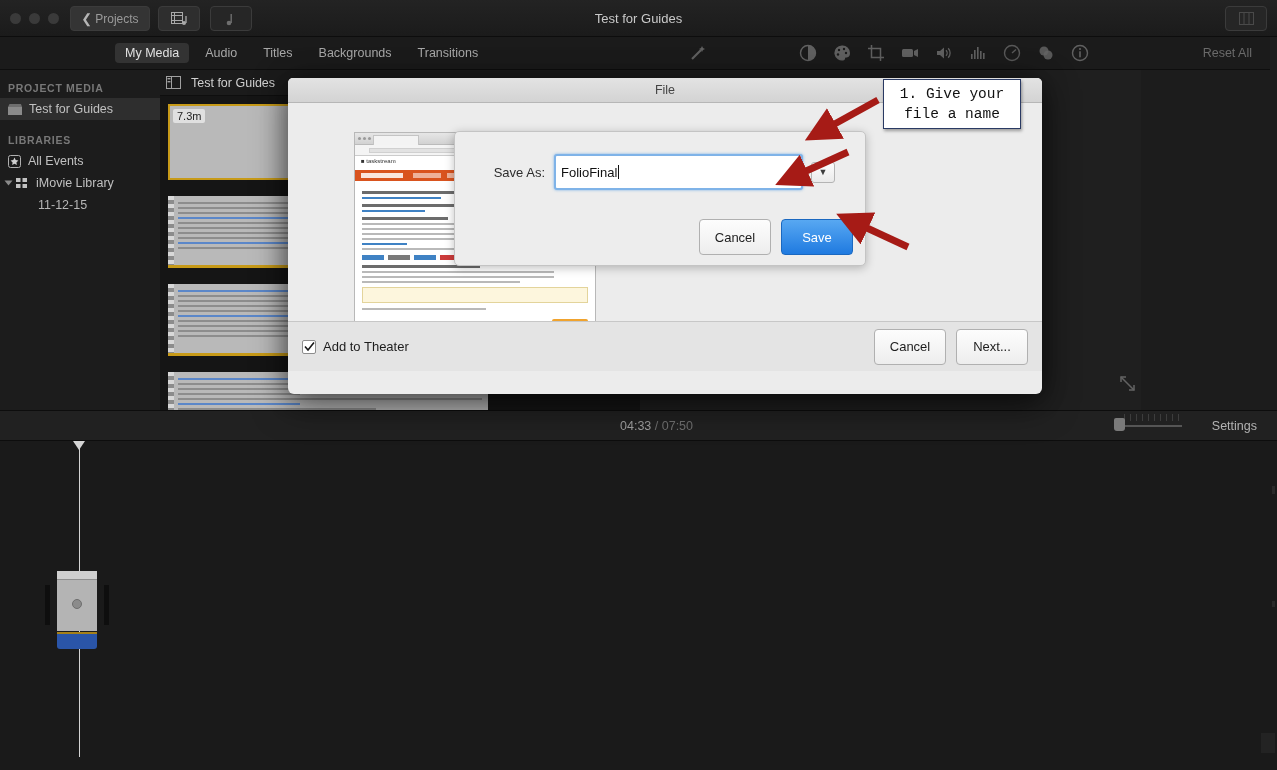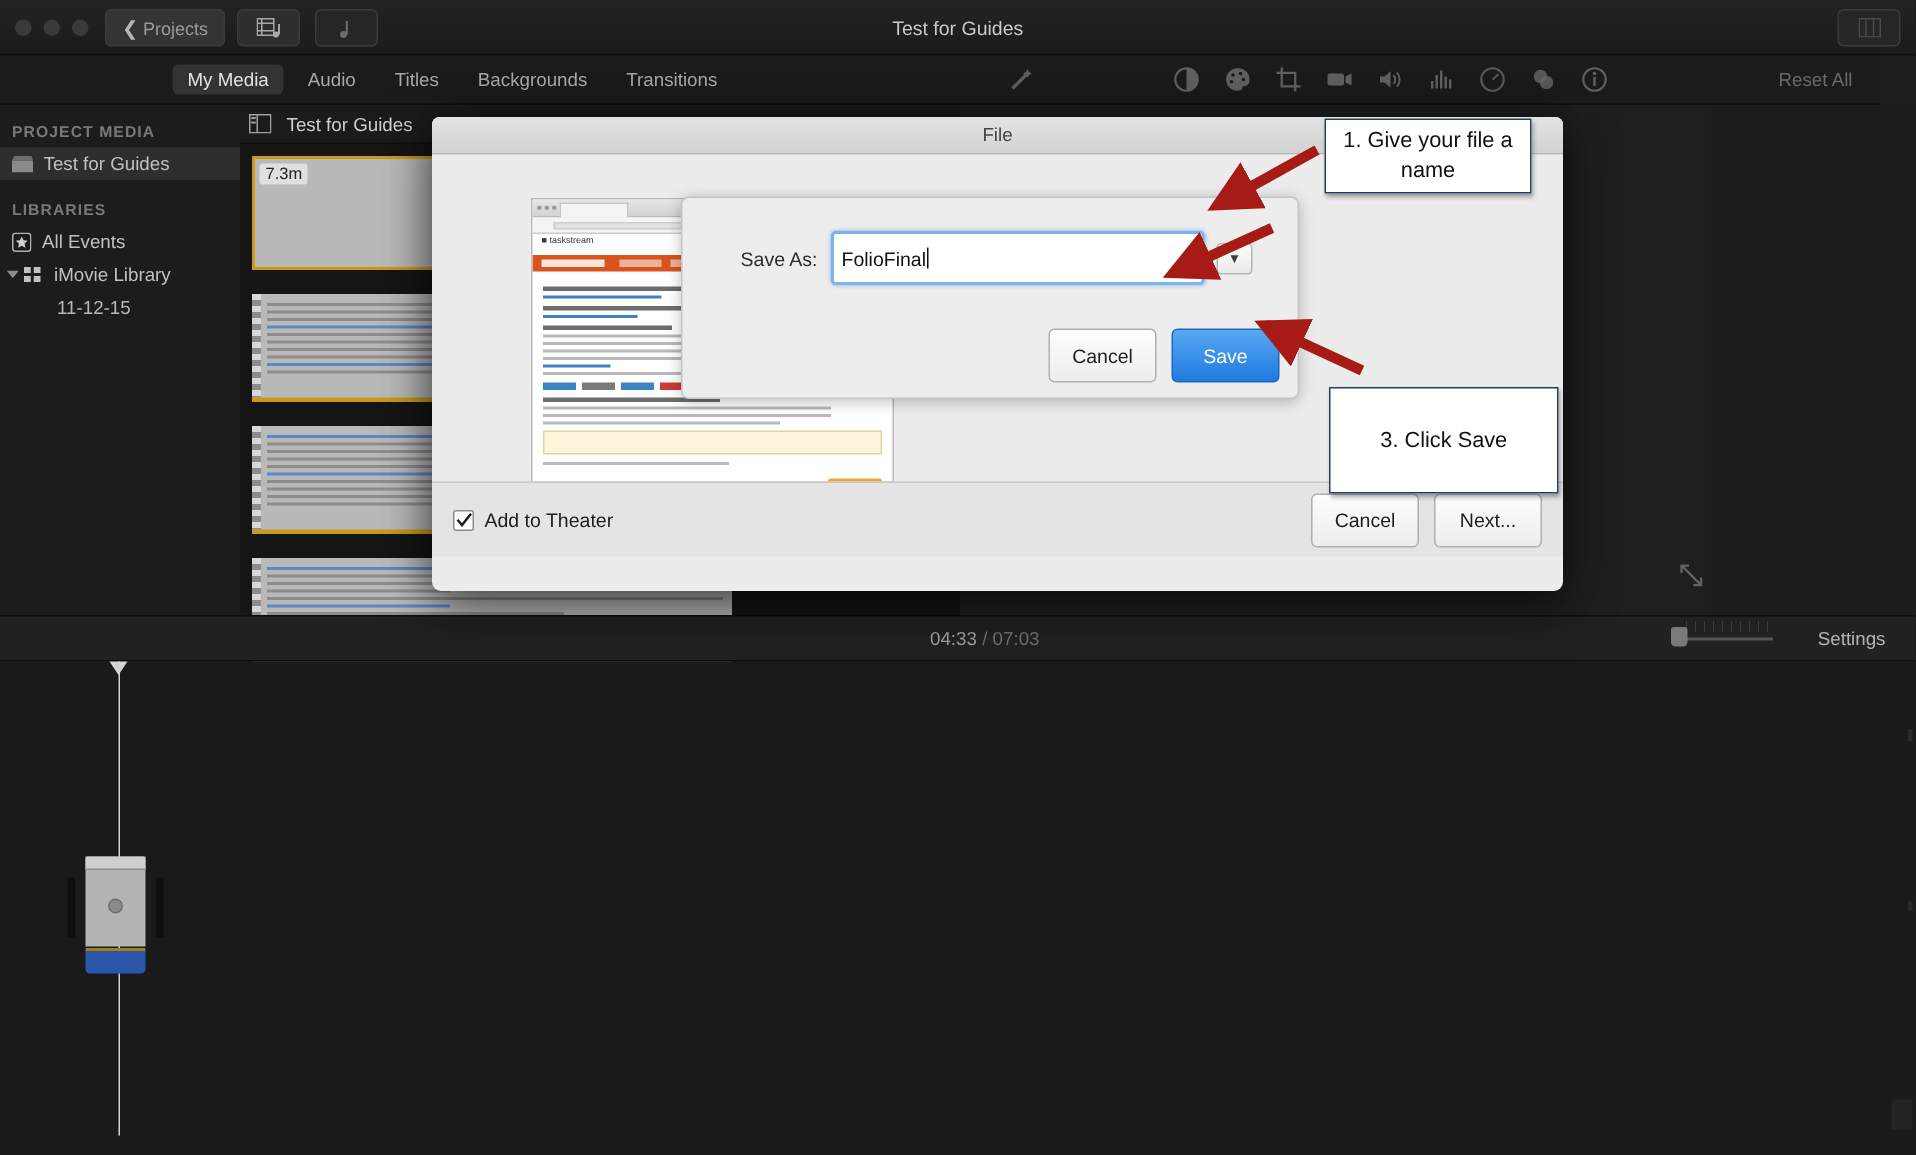--- a/index.html
+++ b/index.html
@@ -40,21 +40,21 @@
   .tabstrip {
     position:absolute; left:0; top:37px; width:640px; height:33px;
     background:#1b1b1b; border-bottom:1px solid #0e0e0e;
     display:flex; align-items:center; padding-left:115px; gap:6px;
   }
   .tab { font-size:12.5px; color:#a8a8a8; padding:3px 10px; border-radius:4px; }
   .tab.active { background:#333; color:#e2e2e2; }
 
   
   .inspector {
-    position:absolute; left:616px; top:37px; width:637px; height:33px;
+    position:absolute; left:633px; top:37px; width:637px; height:33px;
     background:#1b1b1b; border-bottom:1px solid #0e0e0e;
     display:flex; align-items:center;
   }
   .insp-icon { width:34px; height:33px; display:flex; align-items:center; justify-content:center; opacity:.55; }
   .insp-reset { margin-left:auto; margin-right:18px; font-size:12.5px; color:#6a6a6a; }
 
   
   .sidebar {
     position:absolute; left:0; top:70px; width:160px; height:350px;
     background:#1c1c1c; padding-top:12px;
@@ -252,21 +252,21 @@
   .spec-qual { top:273px; }
   .spec-comp { top:299px; }
 
   
   .callout {
     position:absolute; background:#fff; border:1px solid #2a3a63;
     color:#111; font-size:14.5px; line-height:20px; text-align:center;
     display:flex; align-items:center; justify-content:center; padding:6px 8px;
     box-shadow:1px 2px 3px rgba(0,0,0,.35);
   }
-  .co1 { left:883px; top:79px; width:138px; height:50px; }
+  .co1 { left:883px; top:79px; width:138px; height:50px;font-family:Liberation Mono, monospace; }
   .co2 { left:851px; top:144px; width:204px; height:71px; }
   .co3 { left:886px; top:258px; width:153px; height:71px; }
   .arrow-svg { position:absolute; overflow:visible; pointer-events:none; }
 </style>
 </head>
 <body>
 
 <div id="app">
 
   <div class="titlebar">
@@ -526,21 +526,21 @@
       <path d="M8 3 L3 3 L3 8" fill="none" stroke="#9a9a9a" stroke-width="1.5"></path>
       <path d="M11 16 L16 16 L16 11" fill="none" stroke="#9a9a9a" stroke-width="1.5"></path>
       <line x1="3" y1="3" x2="16" y2="16" stroke="#9a9a9a" stroke-width="1.5"></line>
     </svg>
   </div>
 
   <div class="tl-toolbar">
     <div class="timecode">
       <span>04:33</span>
       <span class="total">/</span>
-      <span class="total">07:03</span>
+      <span class="total">07:50</span>
     </div>
     <div class="zoom-slider">
       <div class="zoom-ticks"></div>
       <div class="zoom-track"></div>
       <div class="zoom-knob"></div>
     </div>
     <div class="settings-btn">Settings</div>
   </div>
 
   <div class="timeline">
@@ -674,15 +674,14 @@
       <marker id="ah" markerWidth="5" markerHeight="5" refX="2.2" refY="2.5" orient="auto">
         <path d="M0,0 L5,2.5 L0,5 z" fill="#a61b16"></path>
       </marker>
     </defs>
     <line x1="878" y1="100" x2="822" y2="131" stroke="#a61b16" stroke-width="7" marker-end="url(#ah)"></line>
     <line x1="848" y1="152" x2="793" y2="177" stroke="#a61b16" stroke-width="7" marker-end="url(#ah)"></line>
     <line x1="908" y1="247" x2="854" y2="222" stroke="#a61b16" stroke-width="7" marker-end="url(#ah)"></line>
   </svg>
 
   <div class="callout co1">1. Give your file a name</div>
-  <div class="callout co3">3. Click Save</div>
 
 </div>
 
 </body></html>

